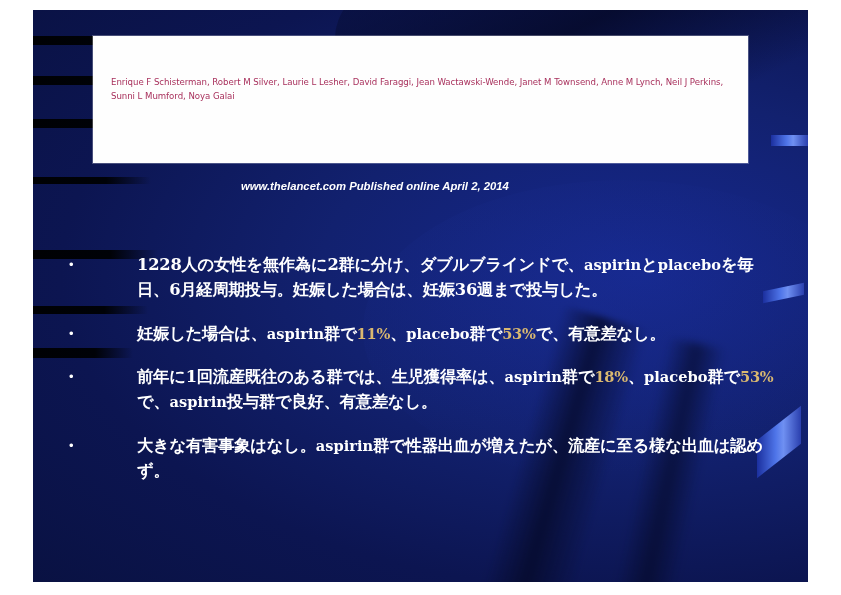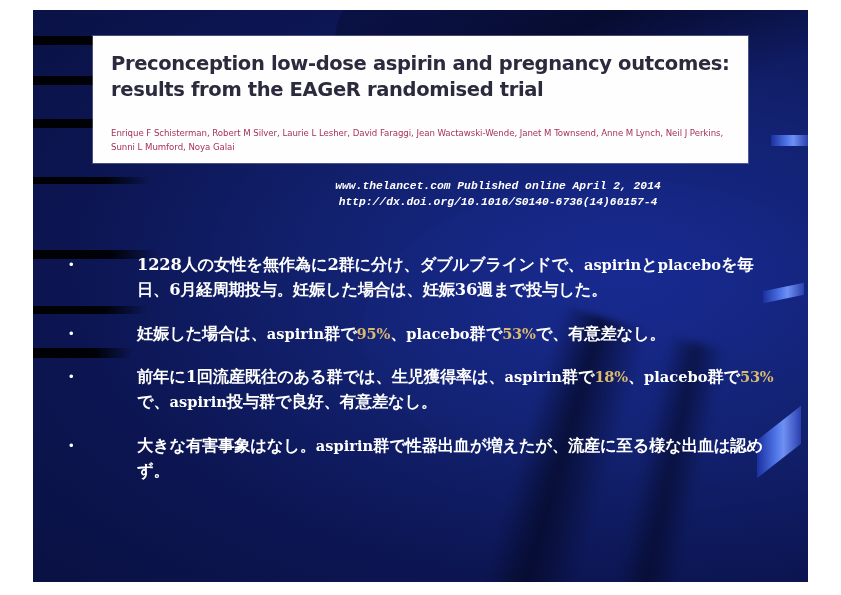--- a/index.html
+++ b/index.html
@@ -107,26 +107,26 @@
     font-family: "DejaVu Sans", sans-serif;
     font-size: 8.6px;
     line-height: 1.58;
     color: #a8305c;
     letter-spacing: -0.05px;
   }
 
   
   #citation {
     position: absolute;
-    left: 185px;
+    left: 208px;
     top: 168px;
     width: 560px;
-    text-align: center;
-    color: #ffffff;
-    font-family: Liberation Mono, monospace;
+    text-align: left;
+    color: #ffffff;
+    font-family: Liberation Sans, sans-serif;
     font-style: italic;
     font-weight: 700;
     font-size: 11.3px;
     line-height: 1.42;
   }
   #citation div { white-space: nowrap; }
 
   
   #bullets {
     position: absolute;
@@ -192,44 +192,39 @@
       </div>
 
     <div id="right-marks">
         <div class="mark" style="top: 125px; left: 738px; width: 37px; height: 11px;"></div>
         <div class="mark" style="top: 277px; left: 730px; width: 41px; height: 12px; transform: skewY(-12deg);"></div>
         <div class="mark" style="top: 413px; left: 724px; width: 44px; height: 38px; transform: skewY(-38deg);"></div>
       </div>
 
     <div id="title-card">
       <div class="card-inner">
-        <div id="article-title">
-          <div>Preconception low-dose aspirin and pregnancy outcomes:</div>
-          <div>results from the EAGeR randomised trial</div>
-        </div>
         <div id="article-authors">
           <div>Enrique F Schisterman, Robert M Silver, Laurie L Lesher, David Faraggi, Jean Wactawski-Wende, Janet M Townsend, Anne M Lynch, Neil J Perkins,</div>
           <div>Sunni L Mumford, Noya Galai</div>
         </div>
       </div>
     </div>
 
     <div id="citation">
       <div>www.thelancet.com Published online April 2, 2014</div>
-      <div>http://dx.doi.org/10.1016/S0140-6736(14)60157-4</div>
     </div>
 
     <div id="bullets">
         <div class="bullet-row">
           <div class="bullet-marker">•</div>
           <div class="bullet-text"><span class="jp">1228人の女性を無作為に2群に分け、ダブルブラインドで、</span><span class="lat">aspirin</span><span class="jp">と</span><span class="lat">placebo</span><span class="jp">を毎日、6月経周期投与。妊娠した場合は、妊娠36週まで投与した。</span></div>
         </div>
         <div class="bullet-row">
           <div class="bullet-marker">•</div>
-          <div class="bullet-text"><span class="jp">妊娠した場合は、</span><span class="lat">aspirin</span><span class="jp">群で</span><span class="pct">95%</span><span class="jp">、</span><span class="lat">placebo</span><span class="jp">群で</span><span class="pct">53%</span><span class="jp">で、有意差なし。</span></div>
+          <div class="bullet-text"><span class="jp">妊娠した場合は、</span><span class="lat">aspirin</span><span class="jp">群で</span><span class="pct">11%</span><span class="jp">、</span><span class="lat">placebo</span><span class="jp">群で</span><span class="pct">53%</span><span class="jp">で、有意差なし。</span></div>
         </div>
         <div class="bullet-row">
           <div class="bullet-marker">•</div>
           <div class="bullet-text"><span class="jp">前年に1回流産既往のある群では、生児獲得率は、</span><span class="lat">aspirin</span><span class="jp">群で</span><span class="pct">18%</span><span class="jp">、</span><span class="lat">placebo</span><span class="jp">群で</span><span class="pct">53%</span><span class="jp">で、</span><span class="lat">aspirin</span><span class="jp">投与群で良好、有意差なし。</span></div>
         </div>
         <div class="bullet-row">
           <div class="bullet-marker">•</div>
           <div class="bullet-text"><span class="jp">大きな有害事象はなし。</span><span class="lat">aspirin</span><span class="jp">群で性器出血が増えたが、流産に至る様な出血は認めず。</span></div>
         </div>
       </div>

